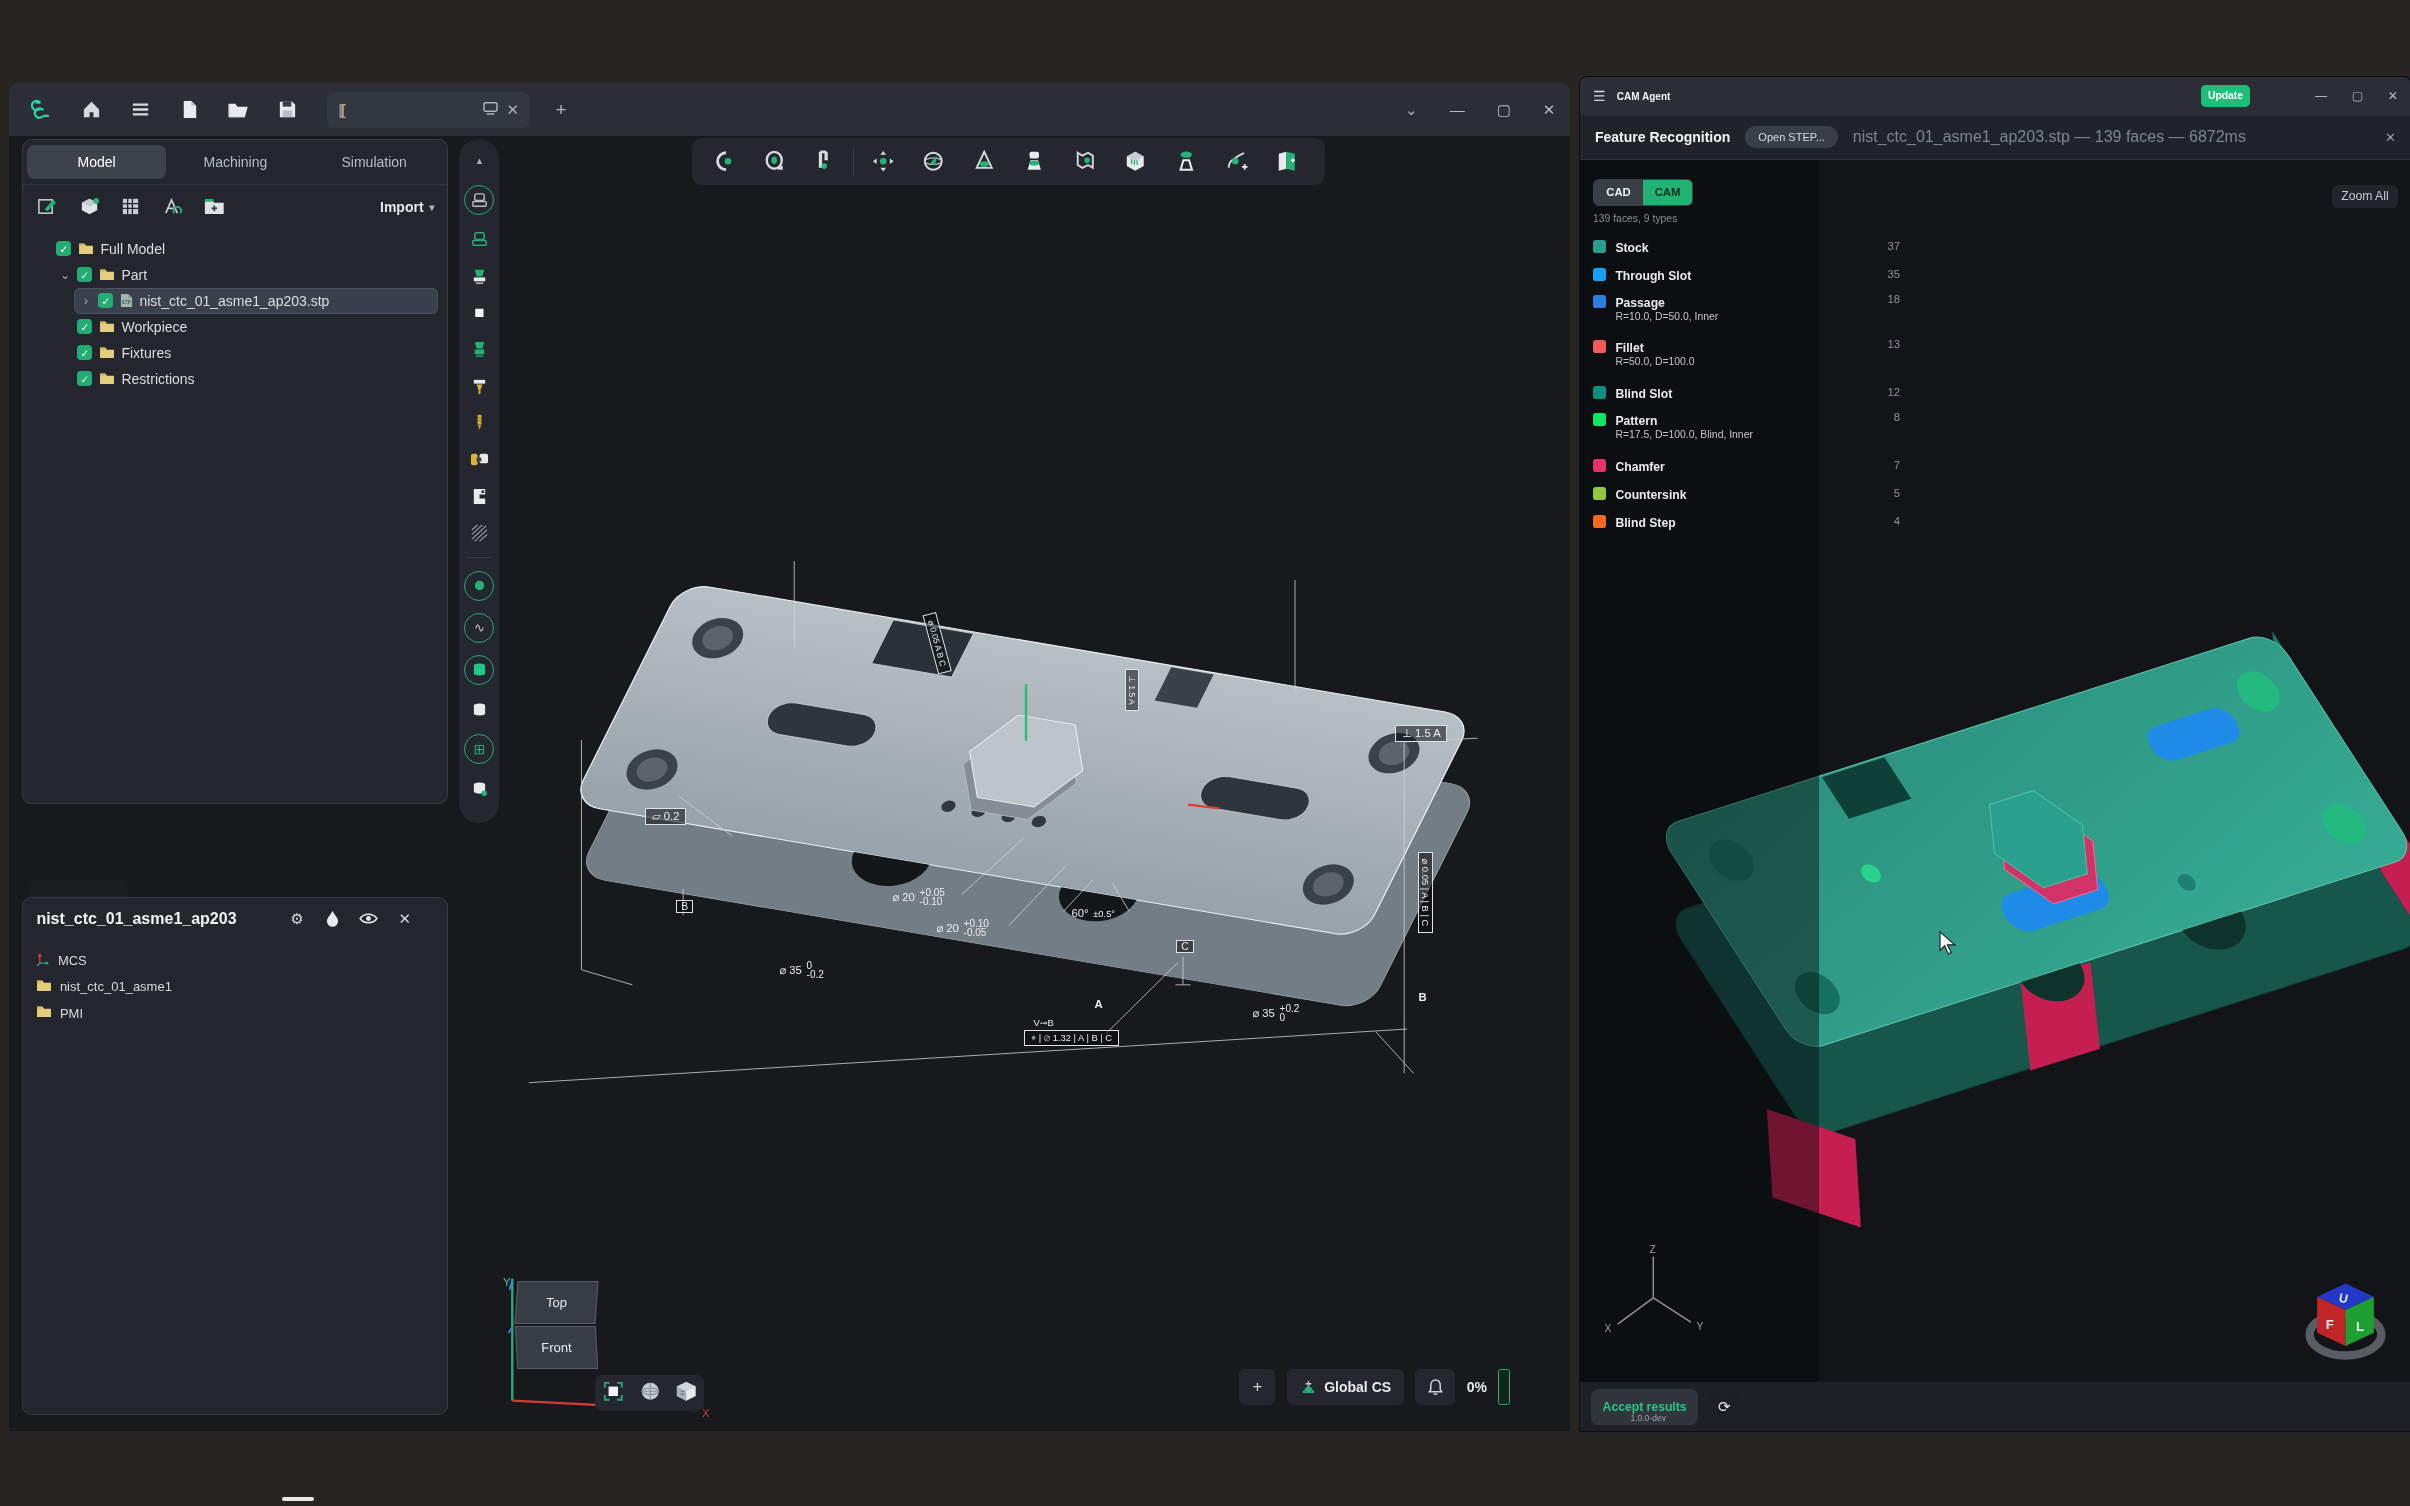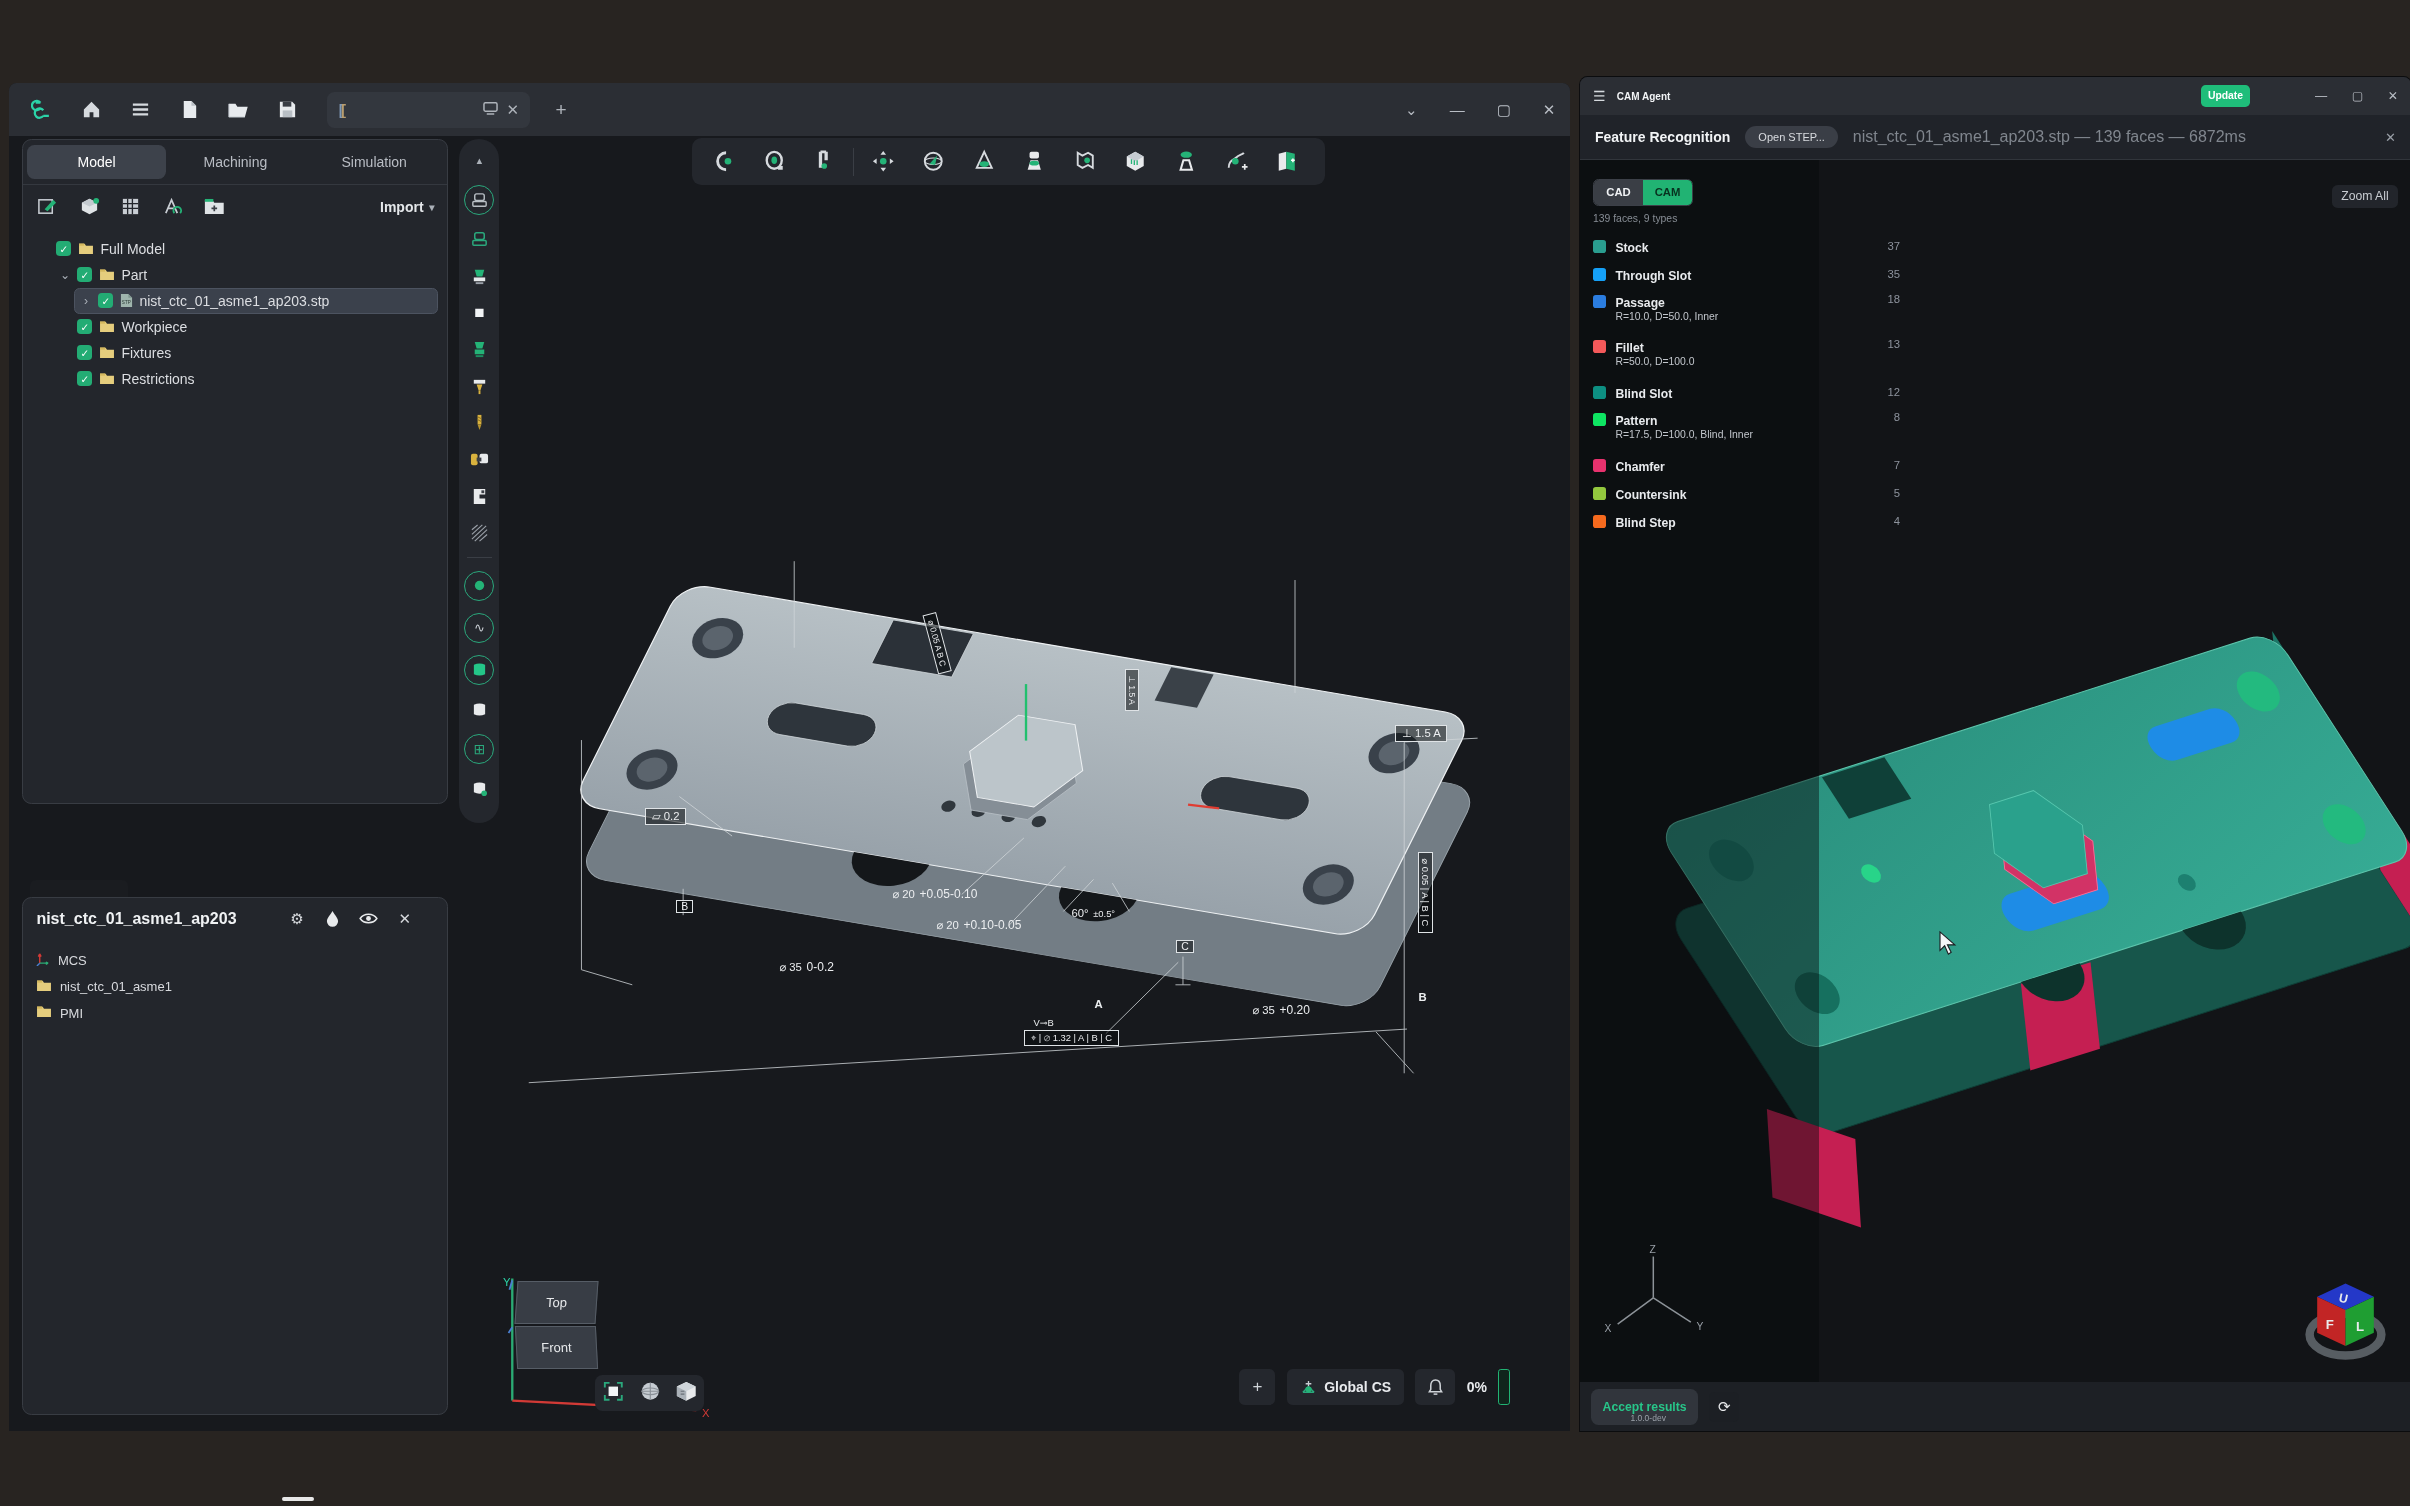--- a/index.html
+++ b/index.html
@@ -44,21 +44,21 @@
 .vt{width:24.5px;height:24.5px;display:flex;align-items:center;justify-content:center;flex:none}
 .vt.ring{border:1.4px solid #2aa87c;border-radius:50%;width:30px;height:30px}
 .vt-div{width:24.5px;height:0.9px;background:#3a3e45;flex:none}
 
 #ftools{position:absolute;left:683px;top:55px;width:633px;height:47px;background:#24272d;border-radius:9.4px;display:flex;align-items:center;padding:0 9.4px;gap:7.5px}
 .ft{width:43px;height:38px;display:flex;align-items:center;justify-content:center;border-radius:7.5px}
 .ft-div{width:0.9px;height:28px;background:#3a3e45}
 
 #leaders{pointer-events:none}
 .pmi{position:absolute;color:#eceef0;font-size:11.3px;white-space:nowrap;display:flex;align-items:center;gap:4.7px}
-.pmi .tolcol{display:flex;flex-direction:row;font-size:12px;line-height:9.4px}
+.pmi .tolcol{display:flex;flex-direction:column;font-size:10px;line-height:9.4px}
 .fcfbox{border:0.9px solid #dfe3e6;padding:0.9px 5.6px;font-size:11.3px;color:#eceef0;background:rgba(10,12,14,.55)}
 .dflag{border:0.9px solid #dfe3e6;padding:0 3.8px;font-size:10.4px;color:#eceef0;background:rgba(10,12,14,.55)}
 .rot90{transform:rotate(90deg);transform-origin:left top}
 .rot75{transform:rotate(75deg);transform-origin:left top}
 #vcube{position:absolute;left:507px;top:1198px;width:90px}
 .vc-face{width:81px;height:43px;background:rgba(62,68,76,.85);border:0.9px solid #565d66;color:#e8eaec;font-size:13px;display:flex;align-items:center;justify-content:center}
 #vbtns{position:absolute;left:586px;top:1292px;width:109px;height:36px;background:#24272d;border-radius:7.5px;display:flex;align-items:center;justify-content:space-around}
 #cad-status{position:absolute;left:1230px;top:1286px;display:flex;align-items:center;gap:11.3px}
 .cs-btn{height:36px;background:#24272d;border-radius:5.6px;display:flex;align-items:center;justify-content:center;color:#cfd3d8}
 #gcs{padding:0 13px;gap:7.5px;font-size:14px;font-weight:700;color:#e8eaed}

